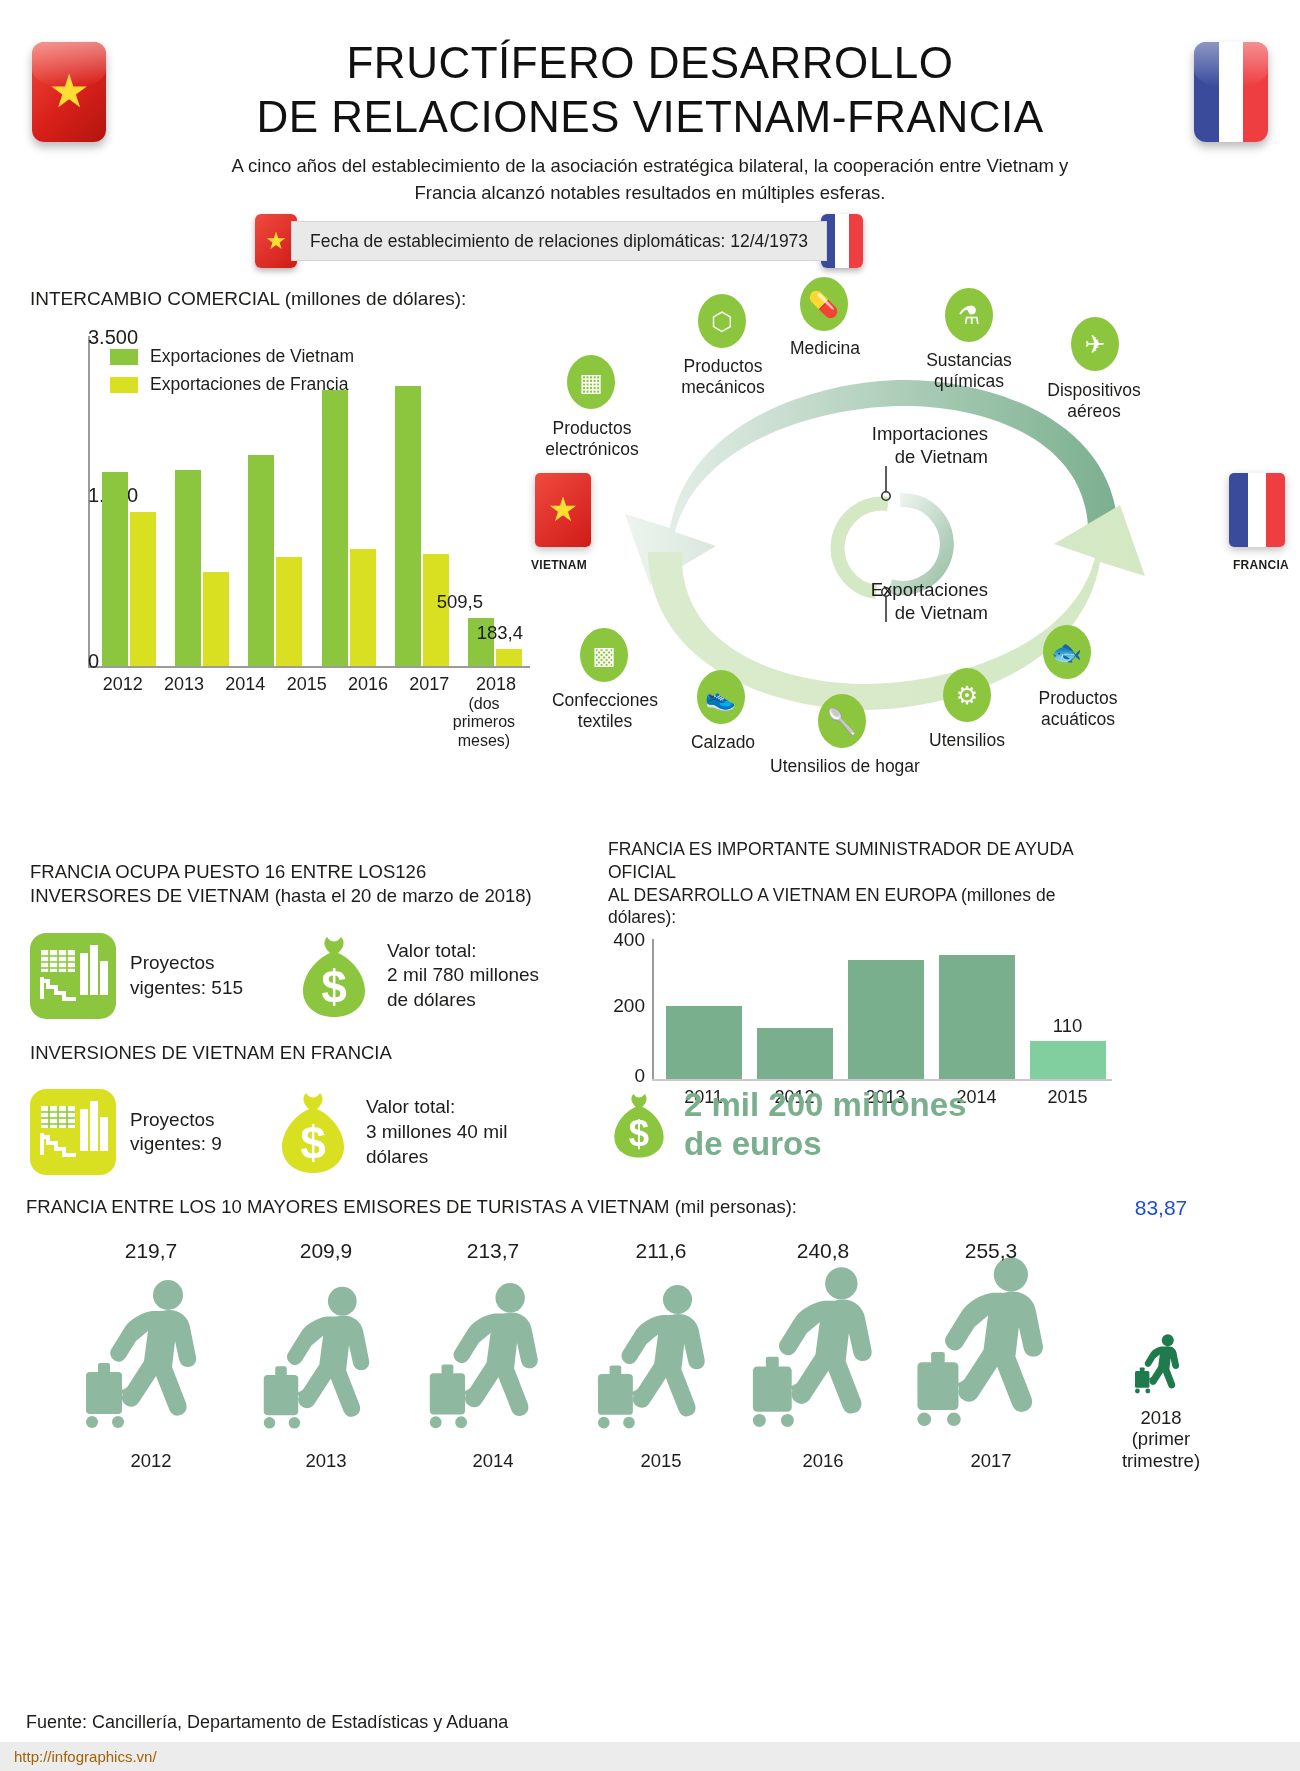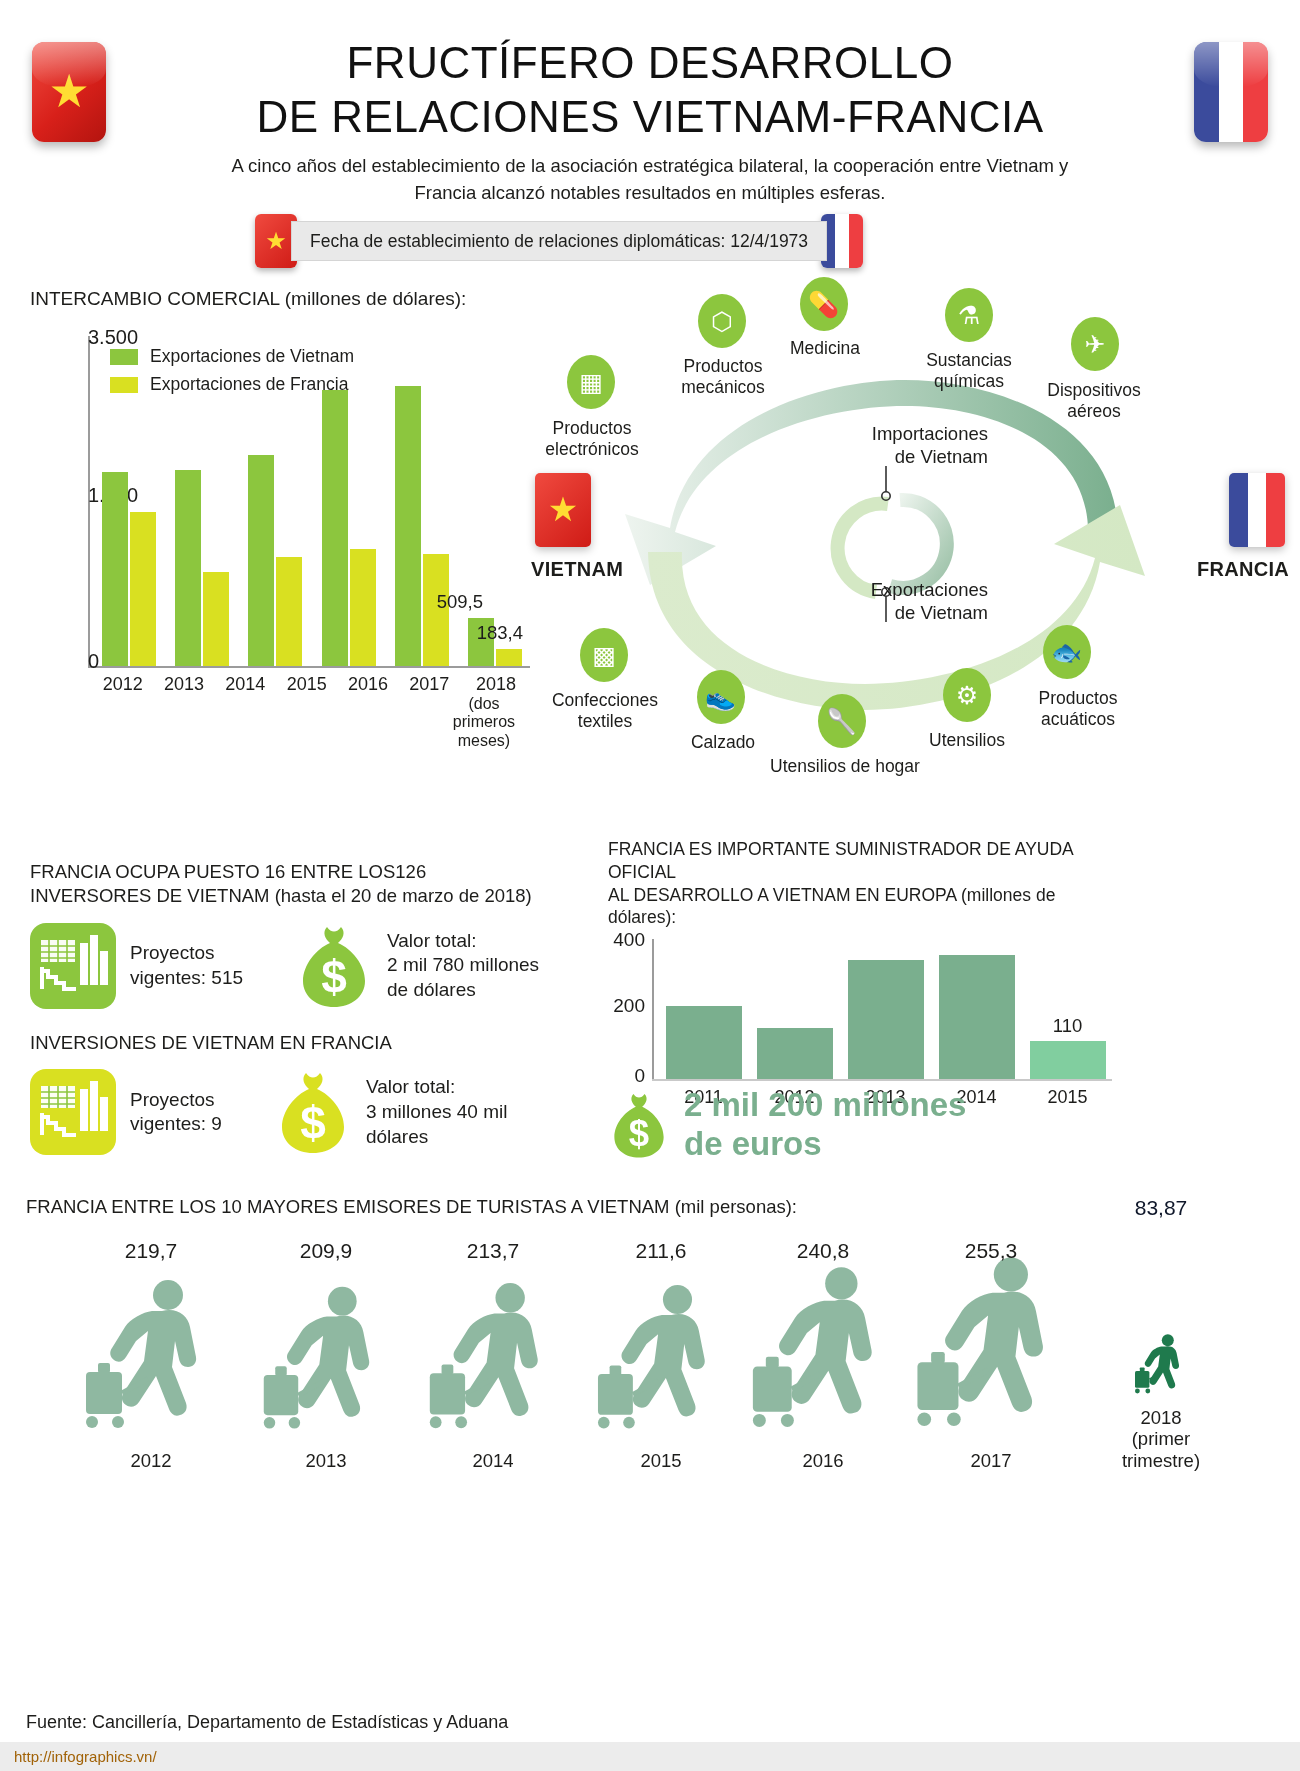--- a/index.html
+++ b/index.html
@@ -83,27 +83,27 @@
   
   #trade-flow { position:absolute; left:520px; top:270px; width:780px; height:520px; }
   .ic {
     position:absolute; width:48px; height:54px; border-radius:50%;
     background:#8cc63e; display:flex; align-items:center; justify-content:center;
     color:#fff; font-size:25px; line-height:1;
   }
   .ic-label { position:absolute; font-size:17.5px; text-align:center; line-height:1.18; white-space:nowrap; }
   .flow-flag { position:absolute; width:56px; height:74px; border-radius:5px;
     box-shadow:0 3px 8px rgba(0,0,0,.25); overflow:hidden; }
-  .flow-flag-name { position:absolute; font-size:20px; font-weight:bold; letter-spacing:.3px; }
+  .flow-flag-name { position:absolute; font-size:12px; font-weight:bold; letter-spacing:.3px; }
   .flow-txt { position:absolute; font-size:18.5px; text-align:right; line-height:1.25; white-space:nowrap; }
 
   
   #investment { position:absolute; left:30px; top:860px; width:560px; }
   .inv-head { font-size:18.5px; line-height:1.32; }
-  .inv-row { display:flex; align-items:center; margin-top:14px; }
+  .inv-row { display:flex; align-items:center; margin-top:24px; }
   .inv-item { display:flex; align-items:center; }
   .icon-sq { width:86px; height:86px; border-radius:16px; position:relative; }
   .icon-sq.green { background:#8cc63e; }
   .icon-sq.yellow { background:#d9e021; }
   .bag { width:78px; height:86px; position:relative; }
   .bag svg { width:100%; height:100%; display:block; }
   .inv-text { font-size:19px; line-height:1.3; margin-left:14px; }
 
   
   #oda { position:absolute; left:608px; top:838px; width:520px; }
@@ -597,21 +597,21 @@
               <circle cx="16" cy="145" r="6"></circle>
               <circle cx="42" cy="145" r="6"></circle>
             </g>
           </svg>
         </div>
         <div class="tour-year" style="position: relative; margin-top: 8px;">
           <div>2017</div>
         </div>
       </div>
       <div class="tour-cell" style="left: 1050px; width: 170px;">
-        <div class="tour-val" style="color: #0f172a; top: -4px;">83,87</div>
+        <div class="tour-val" style="color: #1d4ed8; top: -4px;">83,87</div>
         <div class="walker" style="margin-top: 133px; margin-left: 55px;">
           <svg width="60" height="66" viewBox="0 0 150 165">
             <g fill="#1f7a4d">
               <circle cx="92" cy="18" r="15"></circle>
               <path d="M86 34 c14 -4 26 4 28 16 l6 30 c1 6 -3 10 -8 10 c-5 0 -8 -3 -9 -8 l-4 -18 l-3 26 l14 36 c2 6 -1 11 -6 12 c-5 2 -9 -1 -11 -6 l-13 -33 l-17 26 c-3 5 -9 6 -13 3 c-5 -3 -5 -9 -2 -13 l20 -31 l4 -30 l-12 10 l-10 16 c-3 5 -8 6 -12 3 c-4 -3 -5 -8 -2 -12 l13 -21 c5 -8 18 -15 27 -16 z"></path>
               <rect x="10" y="95" width="36" height="42" rx="4"></rect>
               <rect x="22" y="86" width="12" height="10" rx="2"></rect>
               <path d="M46 116 l26 -14" stroke="#1f7a4d" stroke-width="5" fill="none"></path>
               <circle cx="16" cy="145" r="6"></circle>
               <circle cx="42" cy="145" r="6"></circle>

